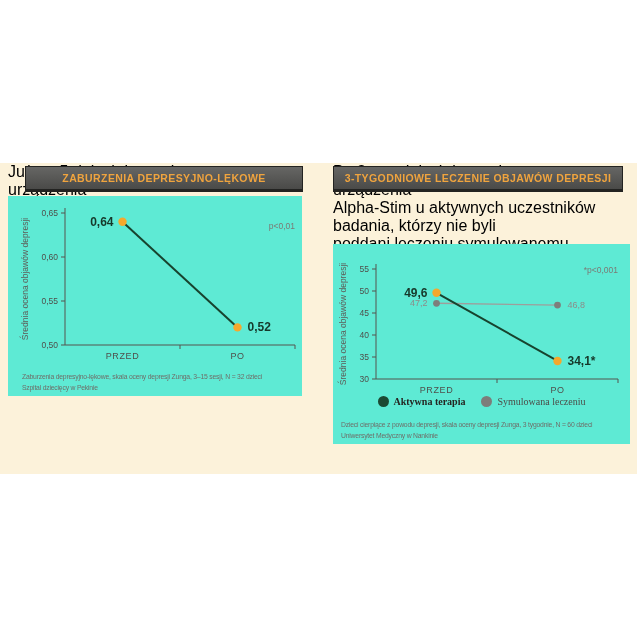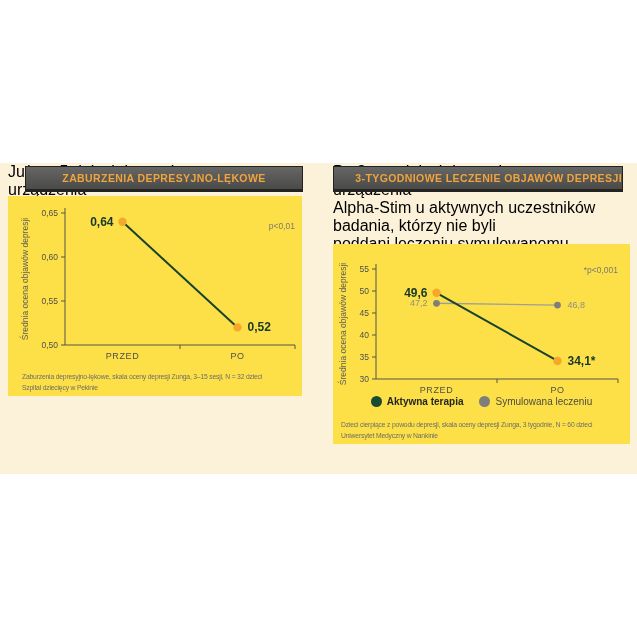--- a/index.html
+++ b/index.html
@@ -15,45 +15,45 @@
   .col-left{left:8px;width:294px;}
   .col-right{left:333px;width:297px;}
   .hdr-bar{
     position:absolute;top:3px;height:26px;
     background:linear-gradient(#666664,#4a4a48);
     border:1px solid #232321;border-bottom-width:3px;
     box-sizing:border-box;
     display:flex;align-items:center;justify-content:center;
   }
   .col-left .hdr-bar{left:17px;width:278px;}
-  .col-right .hdr-bar{left:0px;width:290px;justify-content:flex-end;}
+  .col-right .hdr-bar{left:0px;width:290px;}
   .hdr-title{
     color:#f0a43e;font-weight:bold;font-size:10.5px;letter-spacing:0.4px;
     white-space:nowrap;
   }
   .card{
-    position:absolute;top:33px;left:0;height:200px;background:#fde047;
+    position:absolute;top:33px;left:0;height:200px;background:#5eead4;
   }
   .col-left .card{width:294px;}
   .col-right .card{width:297px;margin-top:48px;}
   .chart-svg{display:block;position:absolute;left:0;top:0;}
   .axis{stroke:#55554f;stroke-width:1;}
   text{font-family:"Liberation Sans",sans-serif;}
   .tick{font-size:8.5px;fill:#4f4f4b;}
   .cat{font-size:9px;fill:#4f4f4b;letter-spacing:0.6px;}
   .vbold{font-size:12px;font-weight:bold;fill:#16382a;}
   .vgray{font-size:9px;fill:#8c8c89;}
   .annot{font-size:8.5px;fill:#7b7a75;}
   .ylab{font-size:8.5px;fill:#5d5d58;}
   .legend{
     position:absolute;left:0;top:152px;width:100%;
     display:flex;justify-content:center;align-items:center;gap:16px;
     font-size:10px;
   }
-  .lg-item{display:flex;align-items:center;color:#4c4c48;white-space:nowrap;}
+  .lg-item{display:flex;align-items:center;color:#4c4c48;white-space:nowrap;font-family:Liberation Serif, serif;}
   .lg-item.lg-bold{font-weight:bold;color:#252521;}
   .lg-dot{width:11px;height:11px;border-radius:50%;display:inline-block;margin-right:5px;}
   .footnote{
     position:absolute;left:14px;top:176px;right:2px;
     font-size:6.8px;letter-spacing:-0.2px;line-height:1.55;color:#6e6e69;
     white-space:nowrap;
   }
   .col-right .footnote{left:8px;}
   .para{
     position:absolute;margin:0;text-align:center;

